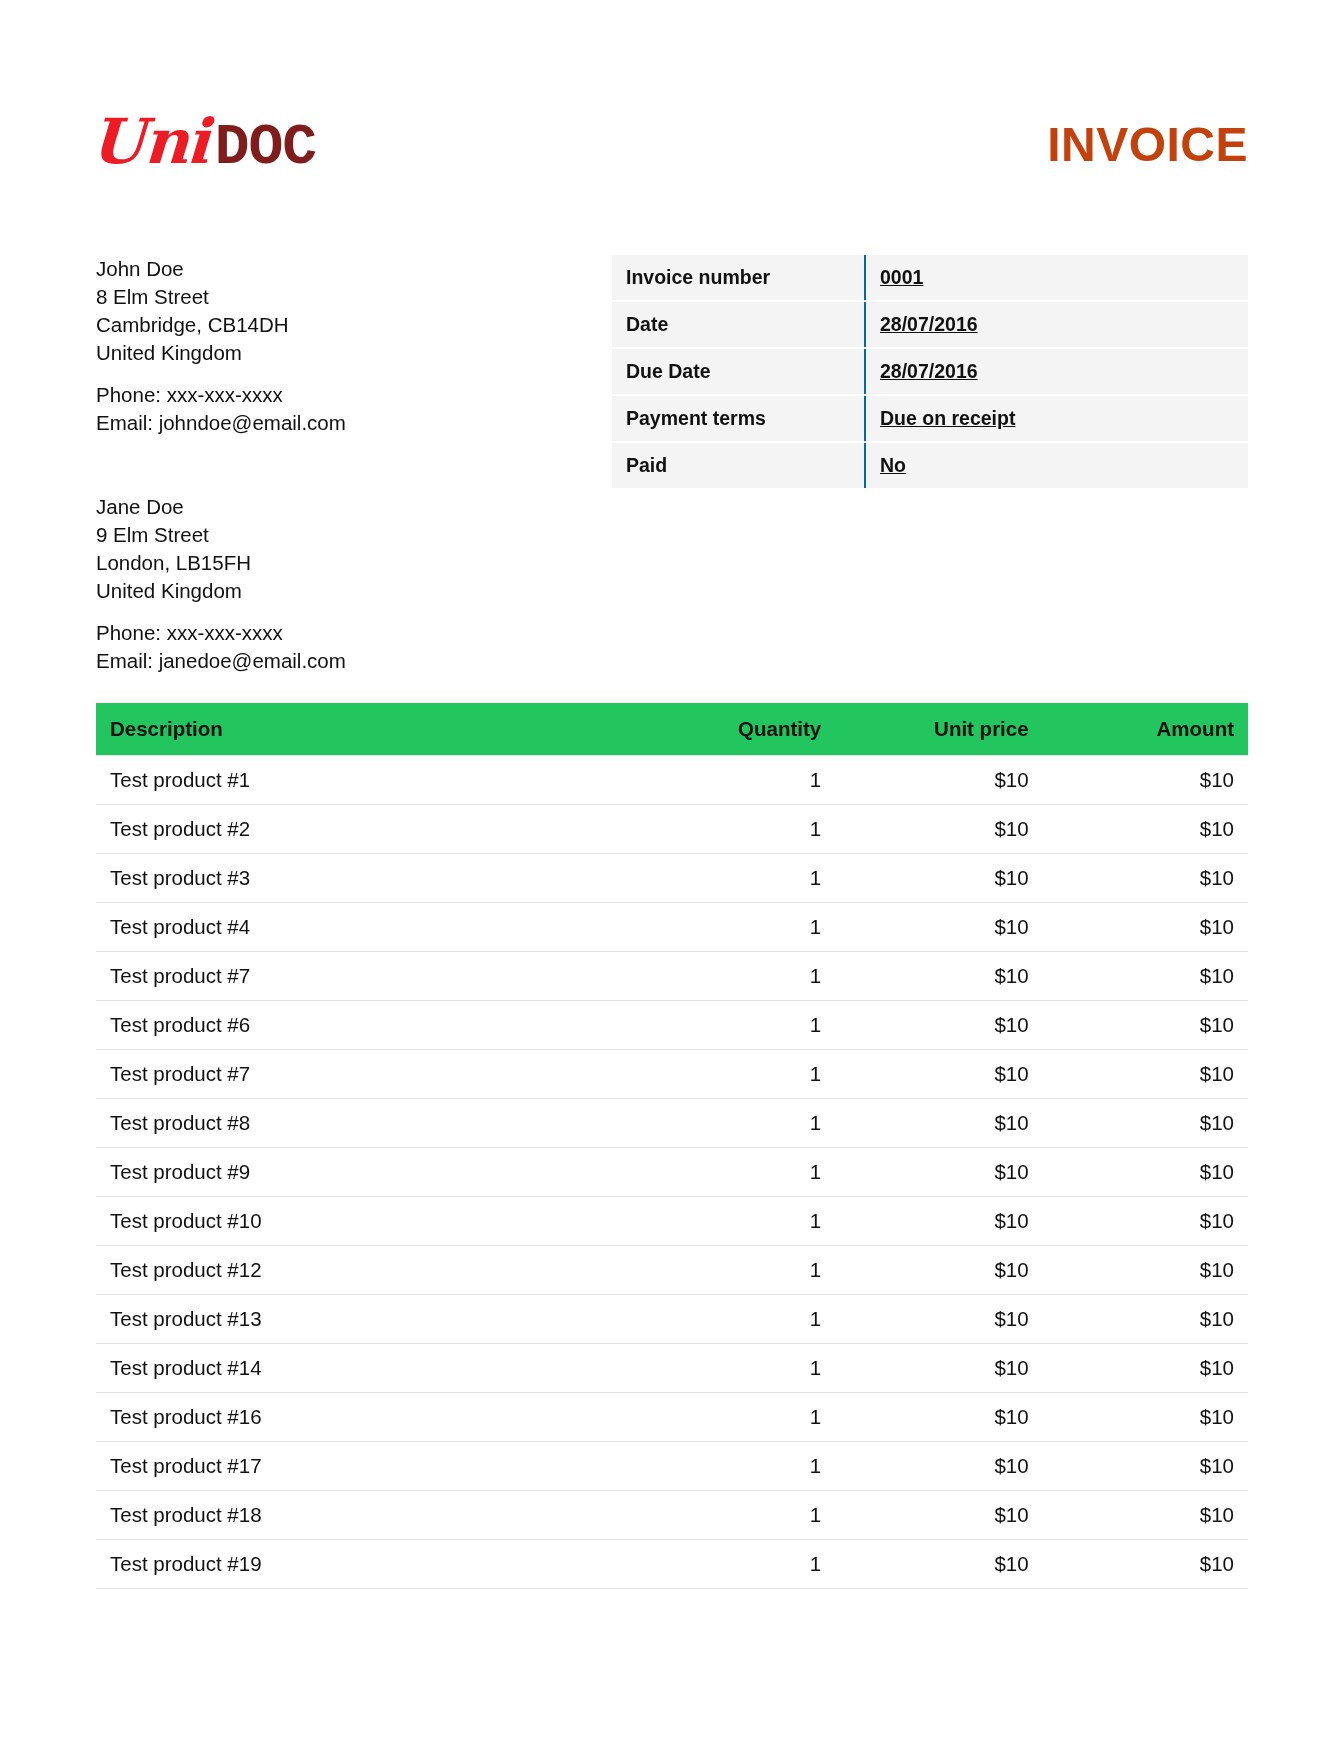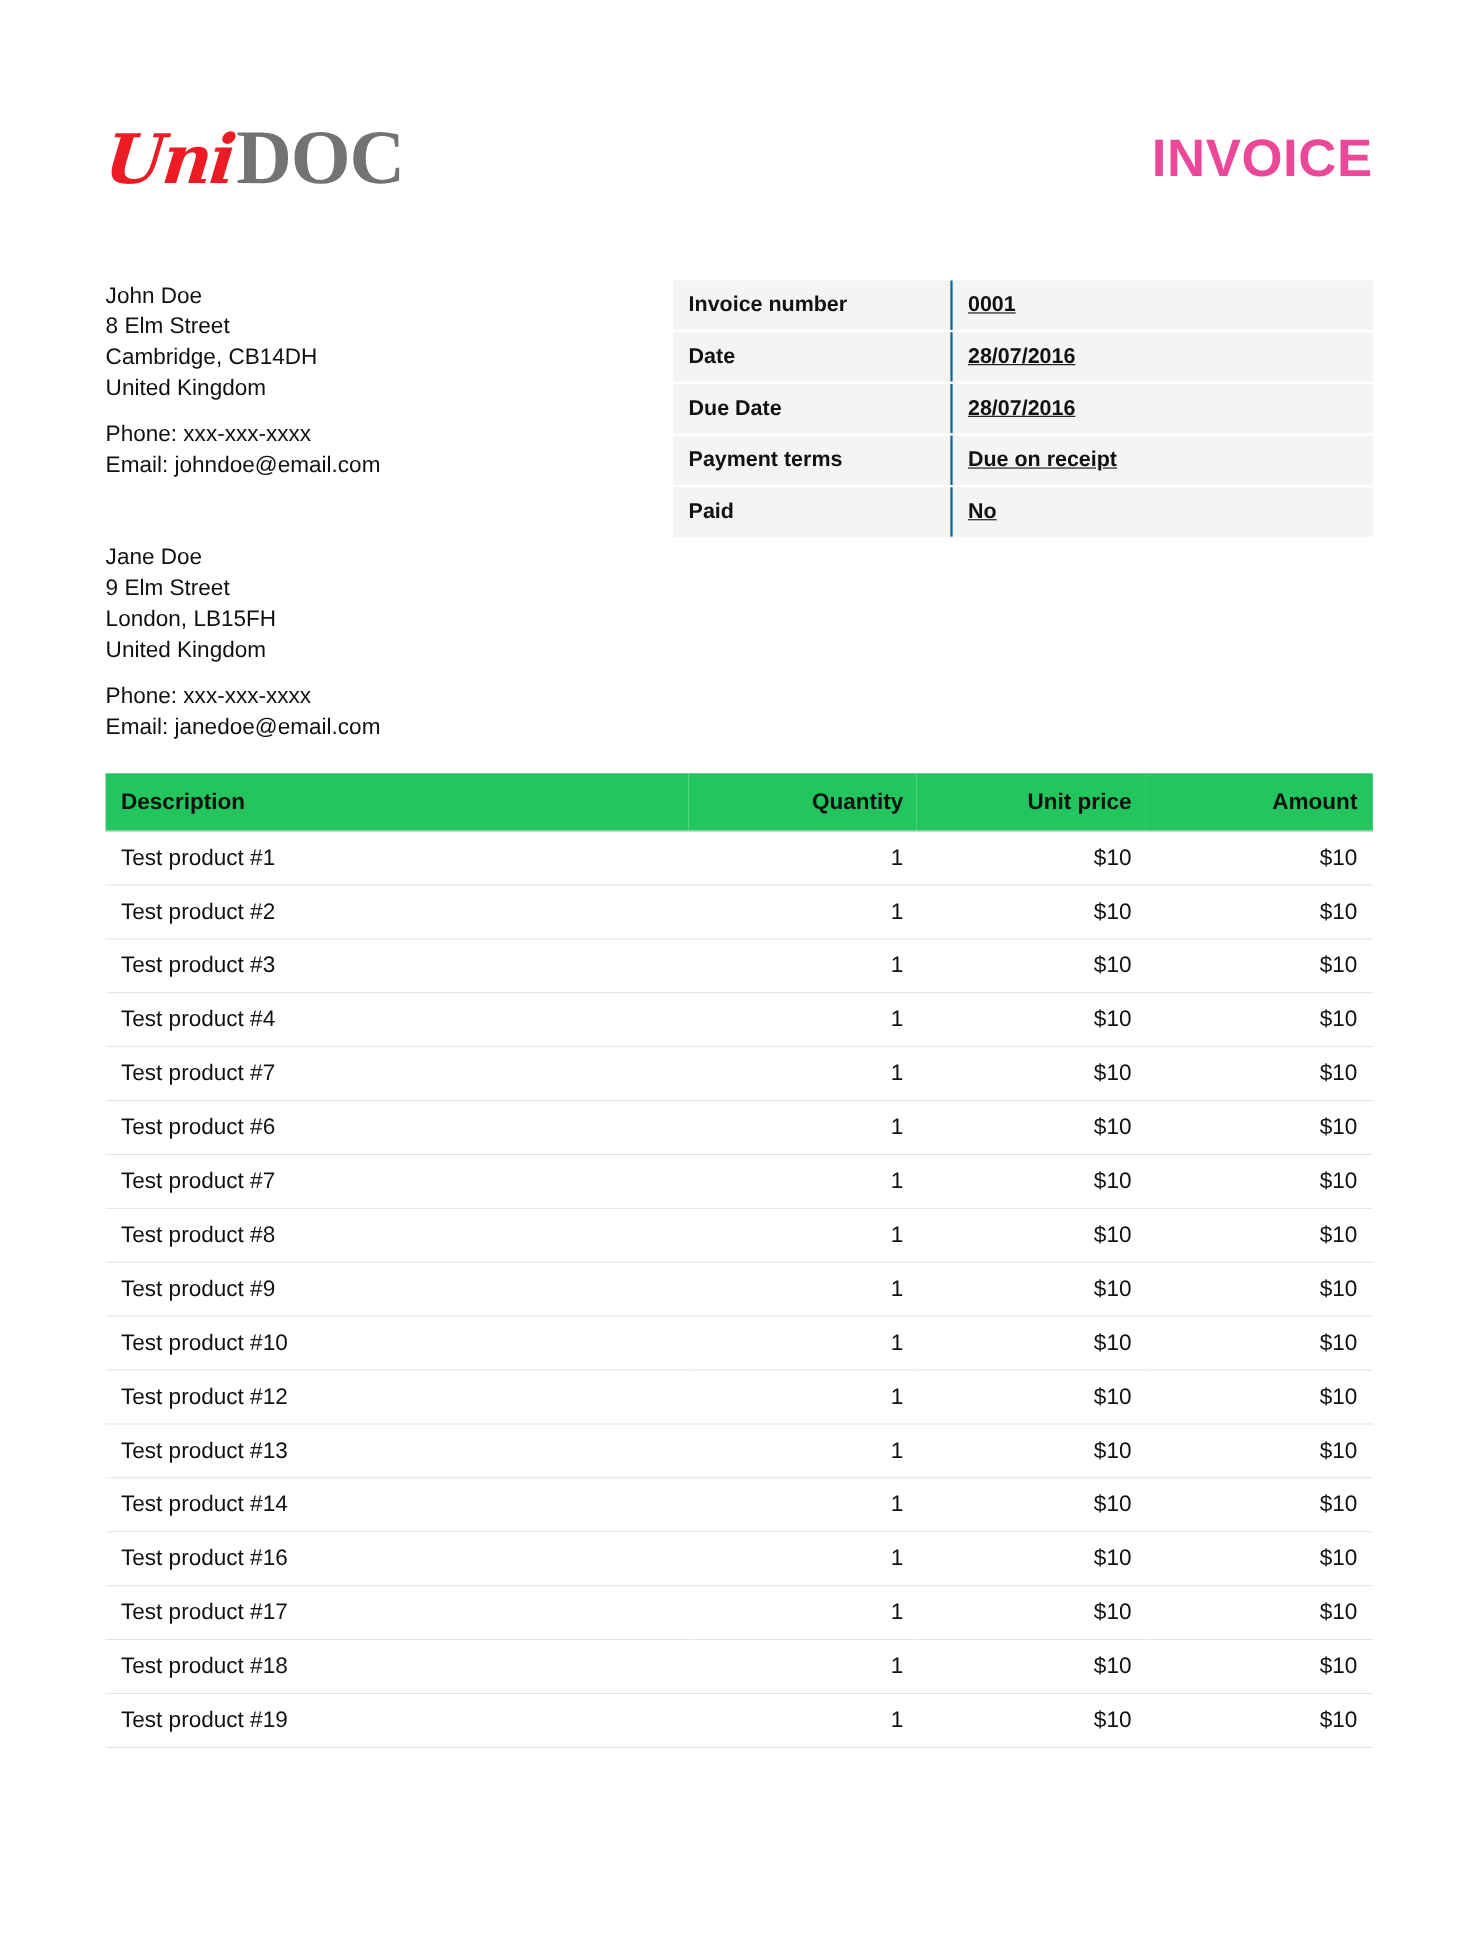--- a/index.html
+++ b/index.html
@@ -39,31 +39,31 @@
     font-family: "DejaVu Serif", serif;
     font-style: italic;
     font-weight: 700;
     font-size: 62px;
     color: #ed1c24;
     letter-spacing: -2px;
     transform: skewX(-6deg);
     display: inline-block;
   }
   .logo-doc {
-    font-family: Liberation Serif, serif;
-    font-weight: 700;
-    font-size: 70px;
-    color: #737373;
+    font-family: Liberation Mono, monospace;
+    font-weight: 700;
+    font-size: 58px;
+    color: #7f1d1d;
     letter-spacing: -1px;
     margin-left: 2px;
   }
   .invoice-title {
     font-size: 48px;
     font-weight: 700;
-    color: #ec4899;
+    color: #c2410c;
     letter-spacing: 0.5px;
   }
 
   
   .mid {
     position: absolute;
     left: 96px;
     right: 96px;
     top: 255px;
   }

